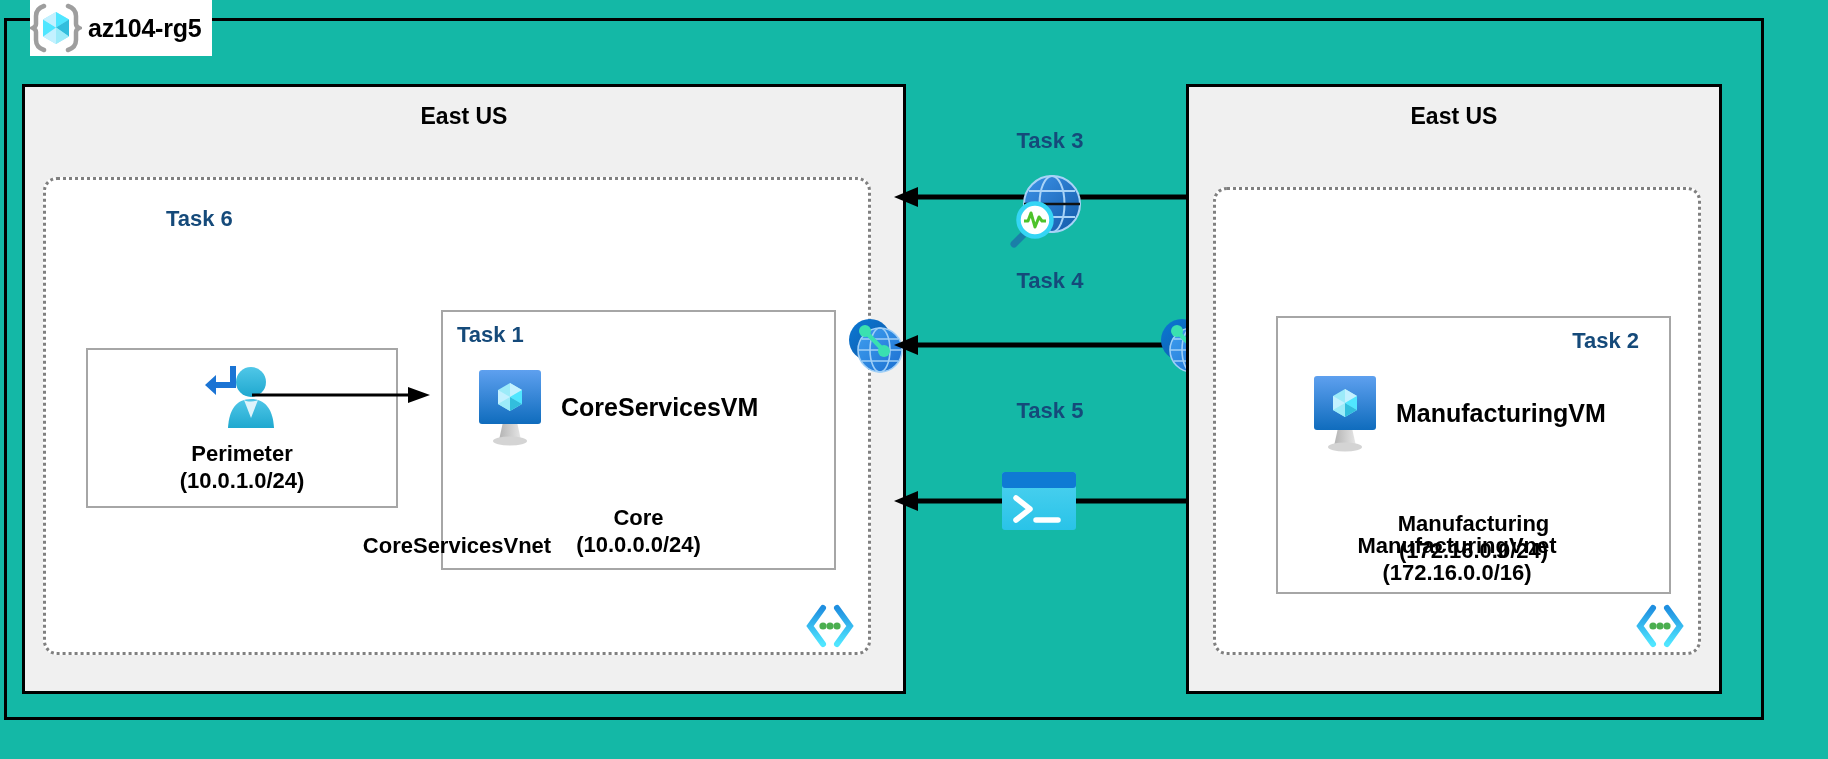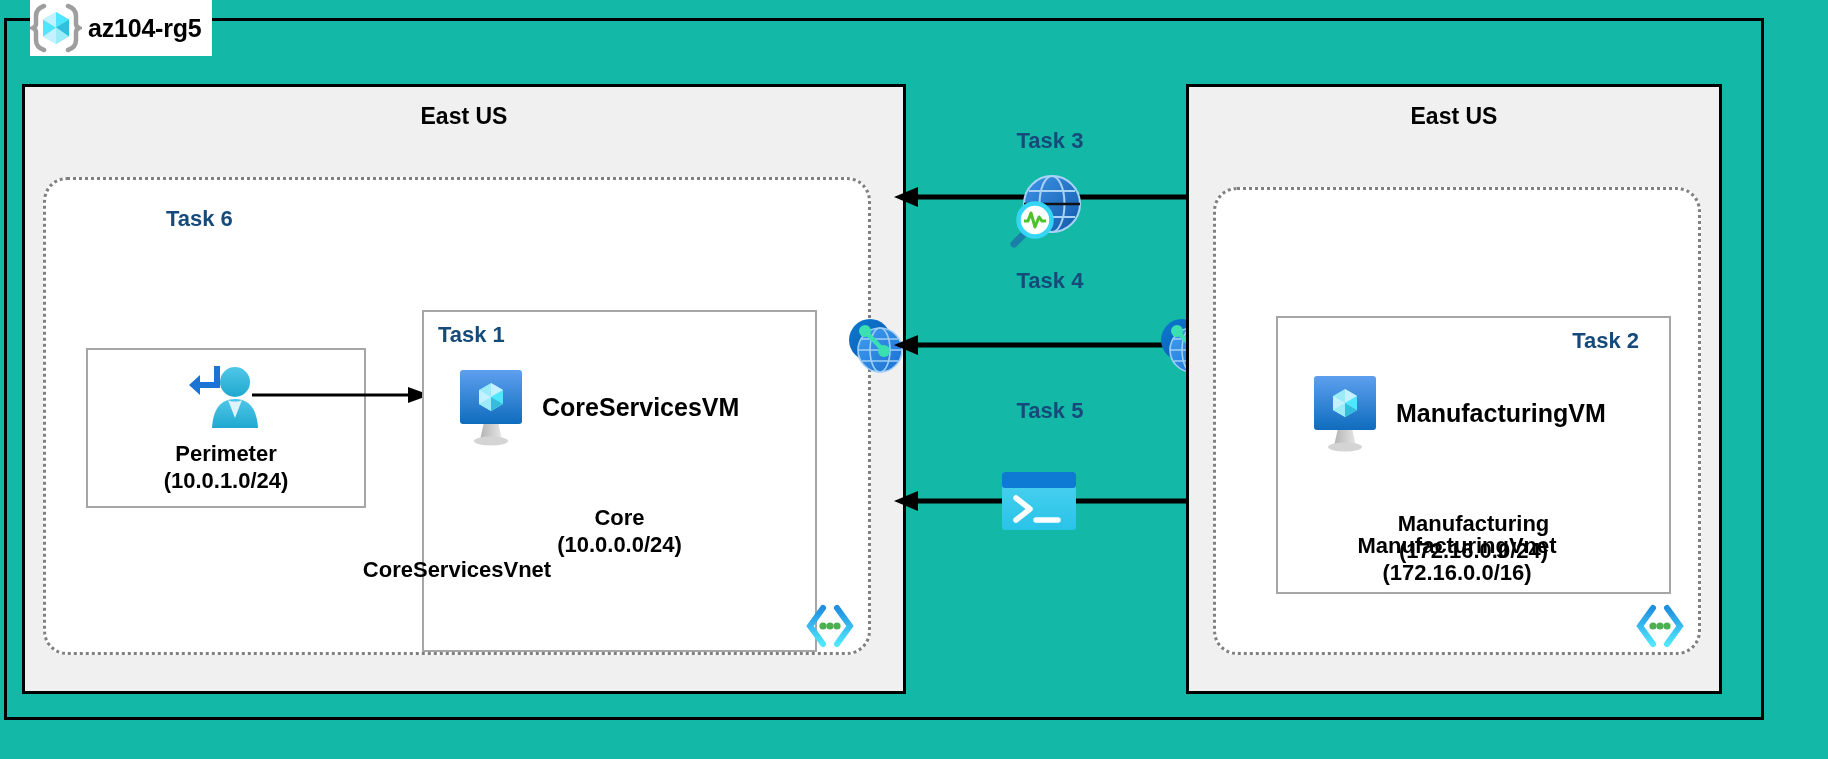--- a/index.html
+++ b/index.html
@@ -29,36 +29,36 @@
   .region-left{left:22px; top:84px; width:884px; height:610px;}
   .region-right{left:1186px; top:84px; width:536px; height:610px;}
   .region-title{
     position:absolute; left:0; right:0; top:16px; text-align:center;
     font-size:23px; font-weight:bold; color:#000;
   }
 
   
   .vnet{
     position:absolute; background:#ffffff; box-sizing:border-box;
-    border:3px dotted #808080; border-radius:24px;
+    border:3px dotted #808080; border-radius:14px;
   }
   .vnet-left{left:18px; top:90px; width:828px; height:478px;}
   .vnet-right{left:24px; top:100px; width:488px; height:468px;}
   .vnet-label{
     position:absolute; left:0; right:0; text-align:center;
     font-size:22px; font-weight:bold; color:#000; line-height:1.25;
   }
-  .vnet-label-left{top:352px;margin-top:24px;}
+  .vnet-label-left{top:352px;}
   .vnet-label-right{top:342px;}
   .vnet-corner-icon{position:absolute; right:12px; bottom:4px; width:52px; height:44px;}
 
   
   .subnet{position:absolute; background:#ffffff; border:2px solid #a6a6a6; box-sizing:border-box;}
-  .subnet-perimeter{left:40px; top:168px; width:280px; height:160px;}
-  .subnet-core{left:376px; top:130px; width:395px; height:342px;}
+  .subnet-perimeter{left:40px; top:168px; width:312px; height:160px;}
+  .subnet-core{left:395px; top:130px; width:395px; height:260px;}
   .subnet-manu{left:60px; top:126px; width:395px; height:278px;}
 
   .task-tag{position:absolute; font-size:22px; font-weight:bold; color:#154A7A; white-space:nowrap;}
 
   .subnet-name{
     position:absolute; left:0; right:0; text-align:center;
     font-size:22px; font-weight:bold; color:#000; line-height:1.25;
   }
 
   .vm-row{position:absolute; display:flex; align-items:center; gap:14px;}

